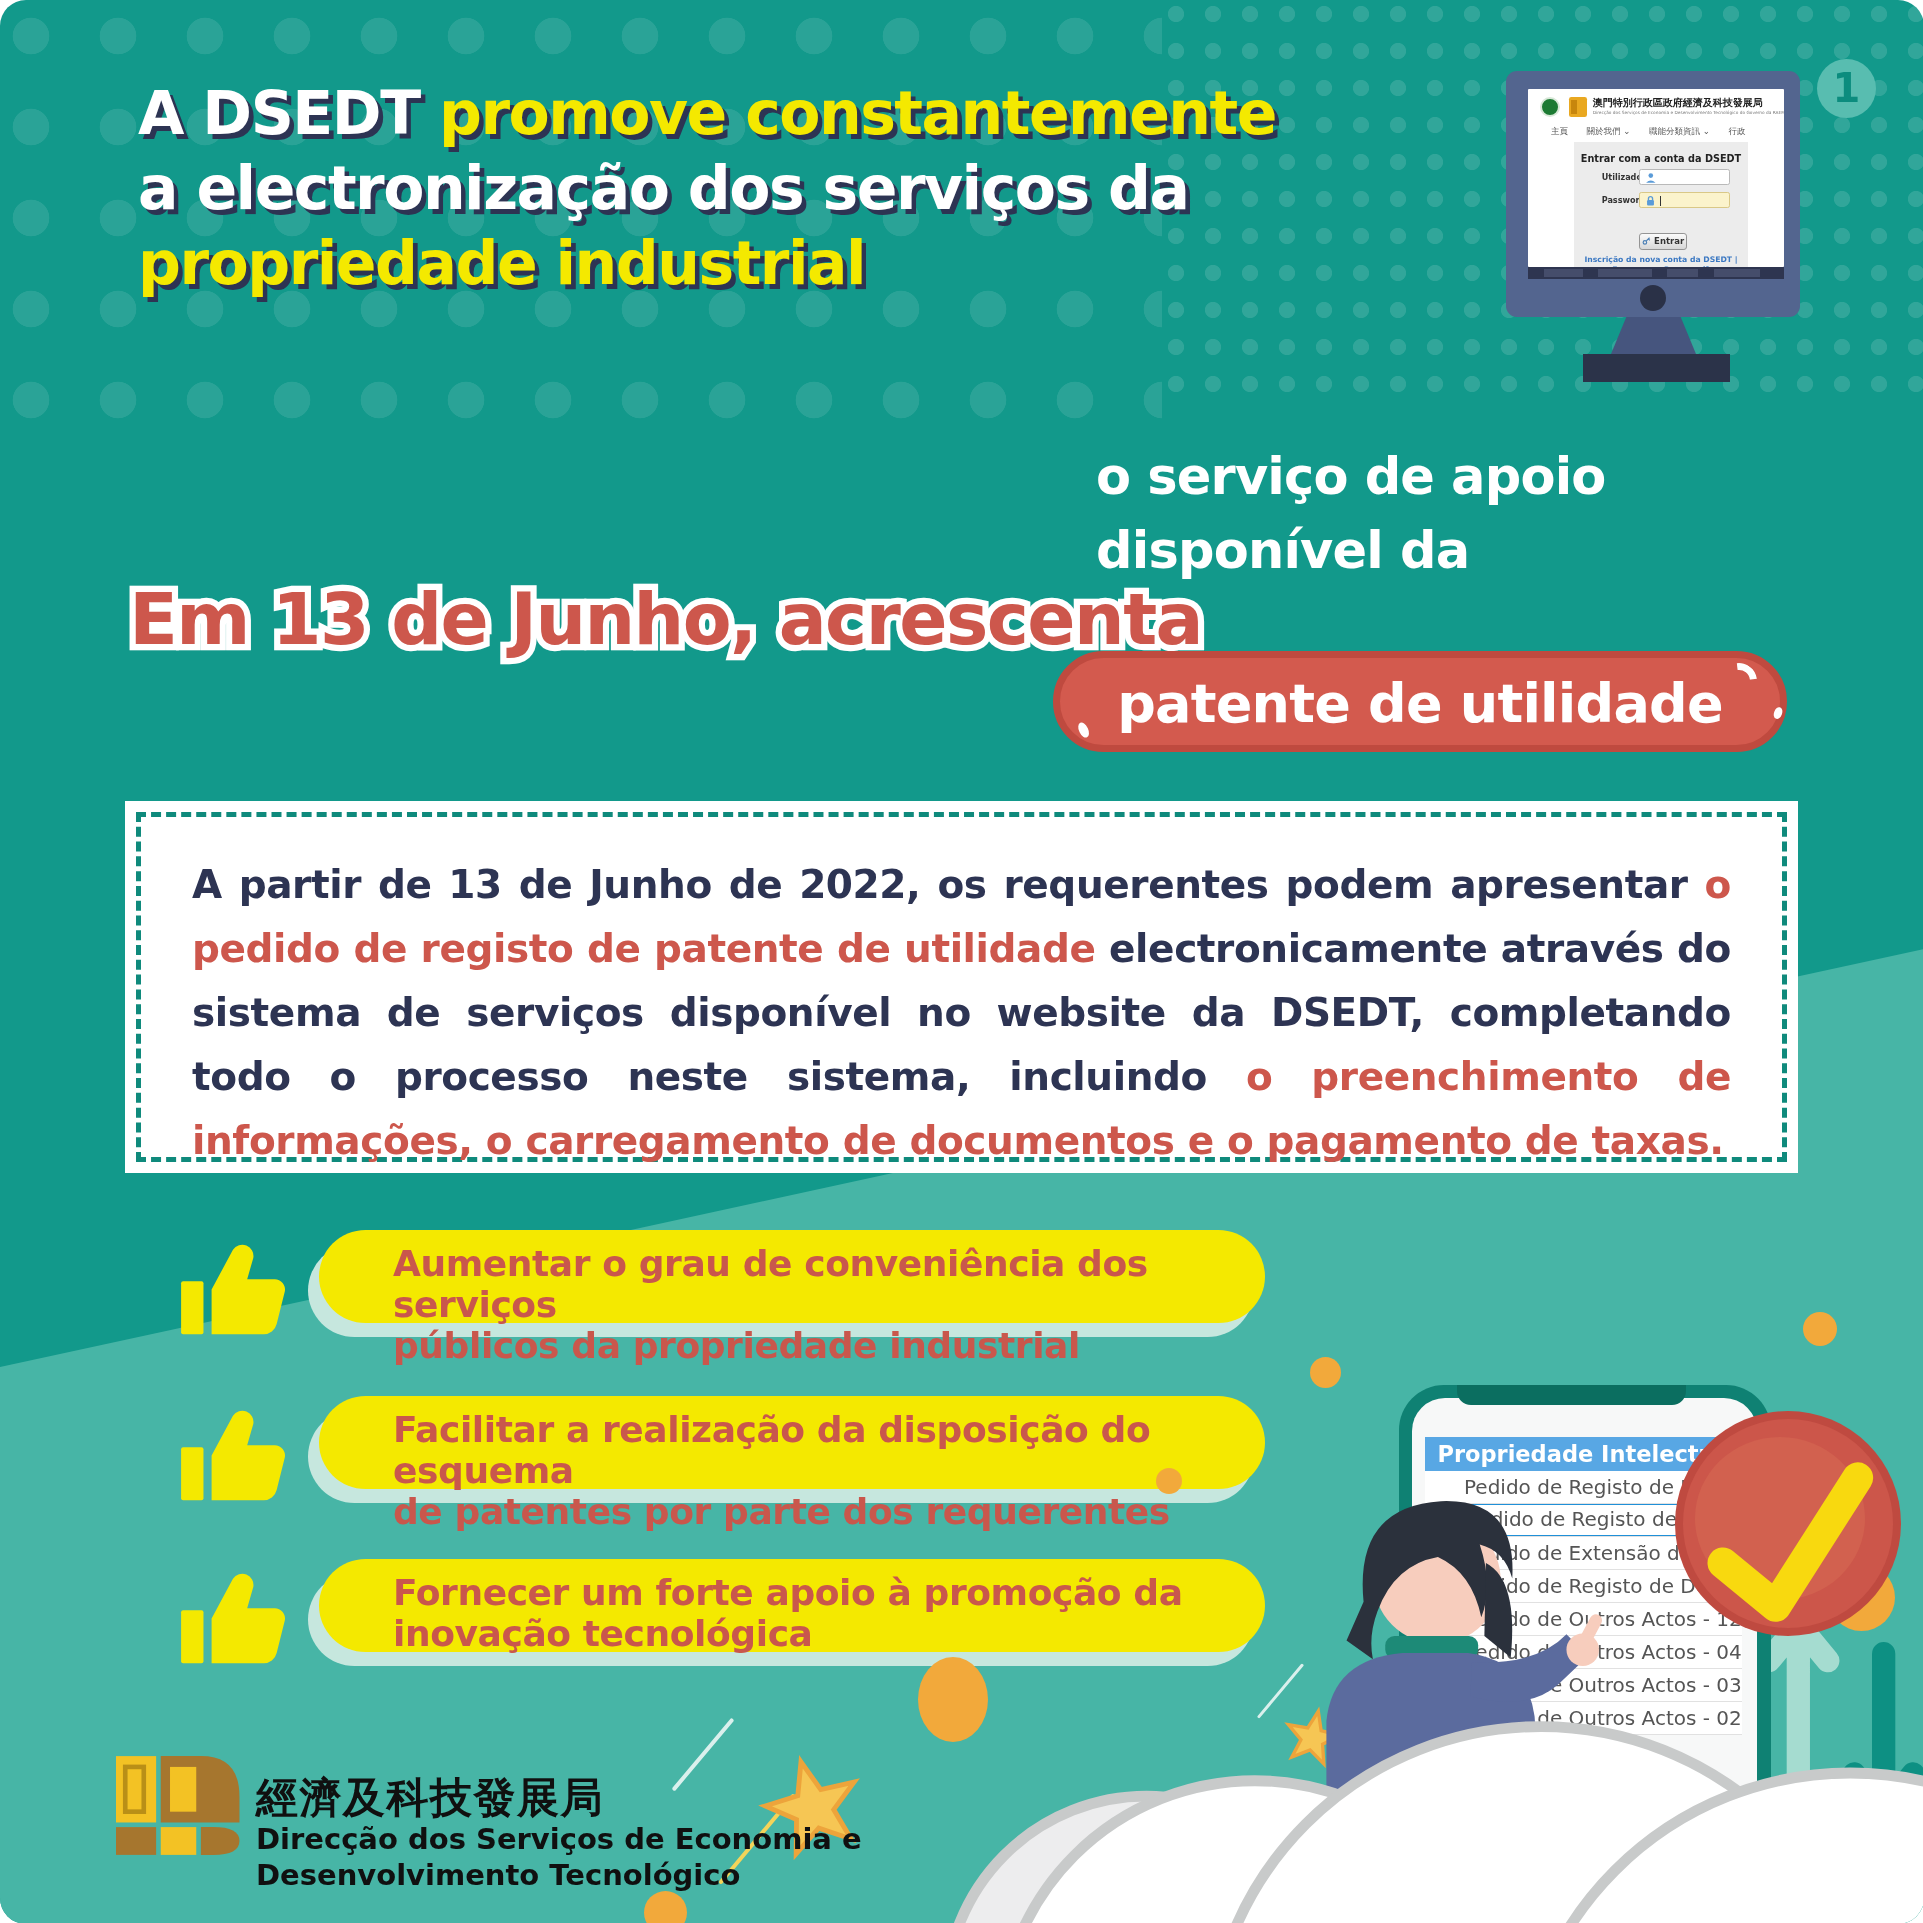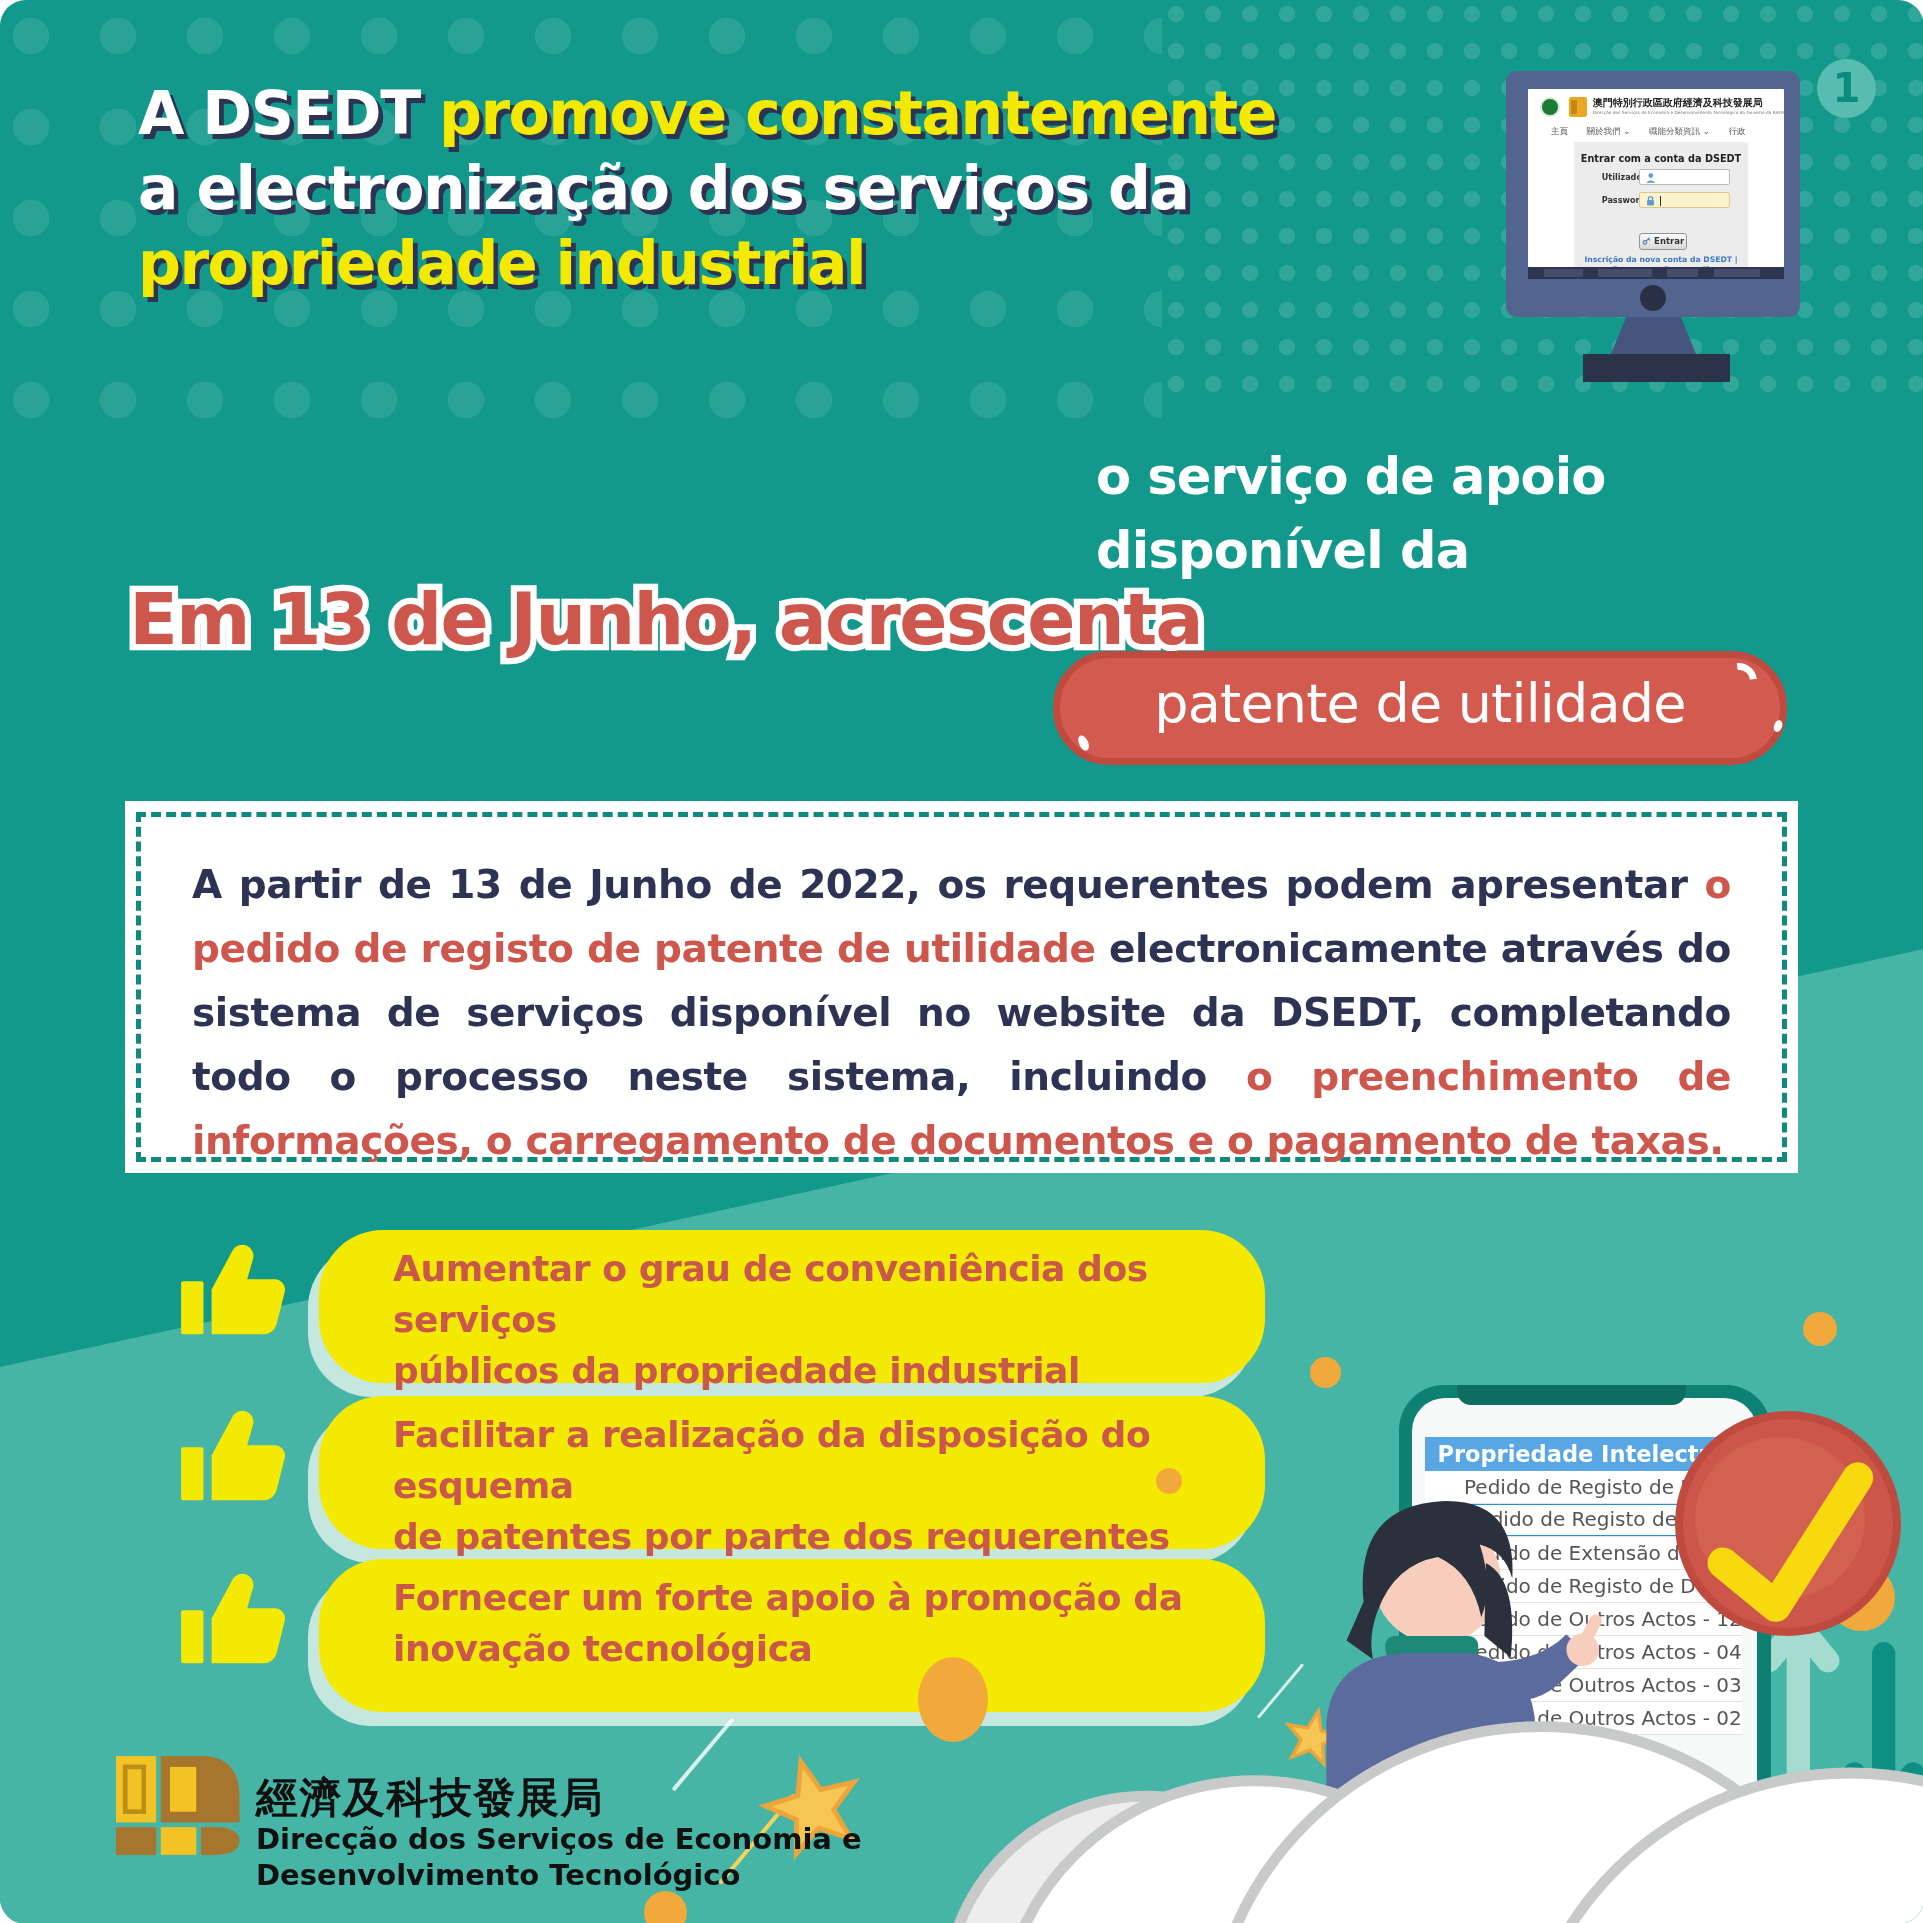--- a/index.html
+++ b/index.html
@@ -52,37 +52,37 @@
   .finput{position:absolute;left:65px;top:0;width:91px;height:16.3px;background:#fff;border:0.8px solid #b9b9b9;border-radius:2.3px;}
   .finput.pw{background:#fbf3cc;border-color:#d9c887;}
   .caret{position:absolute;left:20px;top:3.1px;width:1.2px;height:10px;background:#333;}
   .btn-entrar{position:absolute;left:65px;top:91px;width:48px;height:17px;border:0.8px solid #949494;border-radius:3.1px;
               background:linear-gradient(#fbfbfb,#d7d7d7);font-size:8.5px;font-weight:700;color:#333;
               text-align:center;line-height:15.5px;}
   .links{position:absolute;left:0;top:113px;width:174px;text-align:center;font-size:7.7px;font-weight:700;color:#3b78c2;line-height:10px;}
 
   
   .service{left:1096px;top:440px;font-size:51px;line-height:74px;font-weight:800;color:#ffffff;letter-spacing:-0.8px;}
-  .redpill{left:1053px;top:651px;width:734px;height:114px;background:#d35a4e;border:7px solid #bf4a3f;border-radius:56px;
-           color:#fff;font-size:54px;font-weight:400;text-align:center;line-height:91px;letter-spacing:-0.8px;}
+  .redpill{left:1053px;top:651px;width:734px;height:101px;background:#d35a4e;border:7px solid #bf4a3f;border-radius:56px;
+           color:#fff;font-size:54px;font-weight:700;text-align:center;line-height:91px;letter-spacing:-0.8px;}
   .redpill .shine{position:absolute;right:23px;top:4.6px;width:36px;height:36px;border:7px solid transparent;
                   border-top-color:#fff;border-radius:50%;transform:rotate(38deg);}
   .redpill .drop{position:absolute;left:18.6px;bottom:7.7px;width:9.3px;height:15.5px;background:#fff;border-radius:50%;transform:rotate(-25deg);}
   .redpill .drop2{position:absolute;right:-1.5px;bottom:26px;width:7.7px;height:12.4px;background:#fff;border-radius:50%;transform:rotate(20deg);}
 
   
   .notice{left:136px;top:812px;width:1651px;height:350px;background:#ffffff;border:5.4px dashed #0f8a7c;
           box-shadow:0 0 0 11px #ffffff;padding:36px 51px 0 51px;}
   .notice p{margin:0;font-size:39px;line-height:64px;font-weight:600;color:#2d3453;text-align:justify;letter-spacing:-0.4px;}
   .notice .red{color:#cd574c;}
 
   
   .thumb{width:122px;height:113px;}
-  .bpill{width:946px;height:153px;background:#f4e900;border-radius:64px;box-shadow:-11px 14px 0 #c6e7de;
-         padding:13px 0 0 74px;font-size:36px;line-height:51px;font-weight:700;color:#c9574c;letter-spacing:-0.4px;}
+  .bpill{width:946px;height:93px;background:#f4e900;border-radius:64px;box-shadow:-11px 14px 0 #c6e7de;
+         padding:13px 0 0 74px;font-size:36px;line-height:41px;font-weight:700;color:#c9574c;letter-spacing:-0.4px;}
 
   
   .f-zh{left:256px;top:1770px;font-size:42px;font-weight:700;color:#101010;letter-spacing:1.5px;}
   .f-pt{left:256px;top:1821px;font-size:29px;line-height:36px;font-weight:700;color:#101010;}
 
   
   .phone{left:1399px;top:1385px;width:372px;height:542px;background:#0f8173;border-radius:45px;}
   .p-screen{position:absolute;left:13px;top:13px;width:345px;height:529px;background:#f7f8f8;border-radius:33px 33px 0 0;overflow:hidden;}
   .p-notch{position:absolute;left:58px;top:0;width:229px;height:20px;background:#0b6e60;border-radius:0 0 14px 14px;}
   .p-list{position:absolute;left:13px;top:39px;right:15.5px;background:#fdfdfd;}

